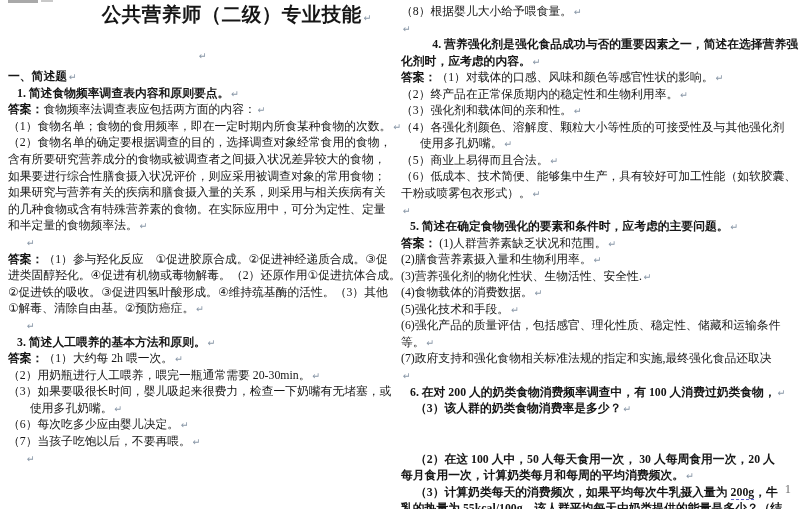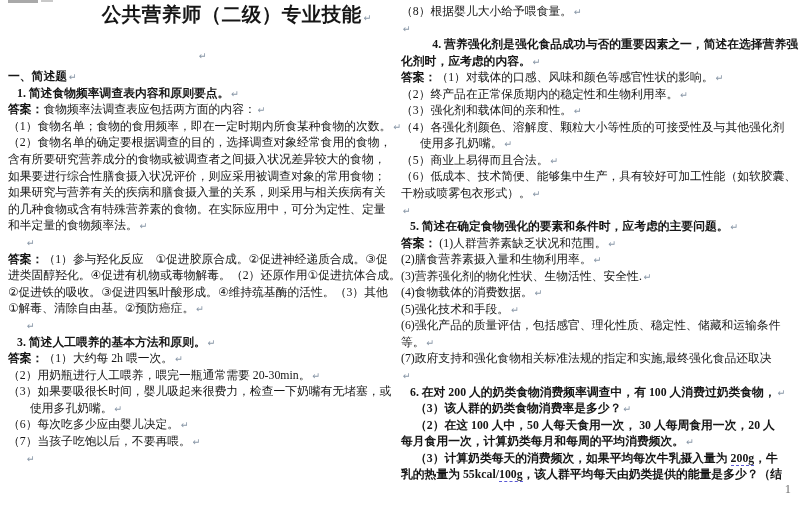--- a/index.html
+++ b/index.html
@@ -98,19 +98,19 @@
     <div class="ln"><span>(2)膳食营养素摄入量和生物利用率。</span><span class="pilcrow">↵</span></div>
     <div class="ln"><span>(3)营养强化剂的物化性状、生物活性、安全性.</span><span class="pilcrow">↵</span></div>
     <div class="ln"><span>(4)食物载体的消费数据。</span><span class="pilcrow">↵</span></div>
     <div class="ln"><span>(5)强化技术和手段。</span><span class="pilcrow">↵</span></div>
     <div class="ln"><span>(6)强化产品的质量评估，包括感官、理化性质、稳定性、储藏和运输条件</span></div>
     <div class="ln"><span>等。</span><span class="pilcrow">↵</span></div>
     <div class="ln"><span>(7)政府支持和强化食物相关标准法规的指定和实施,最终强化食品还取决</span></div>
     <div class="ln"><span class="pilcrow">↵</span></div>
     <div class="ln b" style="padding-left: 9px;"><span>6. 在对 200 人的奶类食物消费频率调查中，有 100 人消费过奶类食物，</span><span class="pilcrow">↵</span></div>
     <div class="ln b" style="padding-left: 14px;"><span>（3）该人群的奶类食物消费率是多少？</span><span class="pilcrow">↵</span></div>
-    <div class="ln b" style="padding-left: 14px;"><span>（2）在这 100 人中，50 人每天食用一次， 30 人每周食用一次，20 人</span></div>
+    <div class="ln b" style="padding-left: 14px; margin-top: 34px;"><span>（2）在这 100 人中，50 人每天食用一次， 30 人每周食用一次，20 人</span></div>
     <div class="ln b"><span>每月食用一次，计算奶类每月和每周的平均消费频次。</span><span class="pilcrow">↵</span></div>
     <div class="ln b" style="padding-left: 14px;"><span>（3）计算奶类每天的消费频次，如果平均每次牛乳摄入量为 </span><span class="u-blue">200g</span><span>，牛</span></div>
     <div class="ln b"><span>乳的热量为 </span><span>55kcal/</span><span class="u-blue">100g</span><span>，该人群平均每天由奶类提供的能量是多少？（结</span></div>
   </div>
 
 <div id="page-number">1</div>
 
 </body></html>

